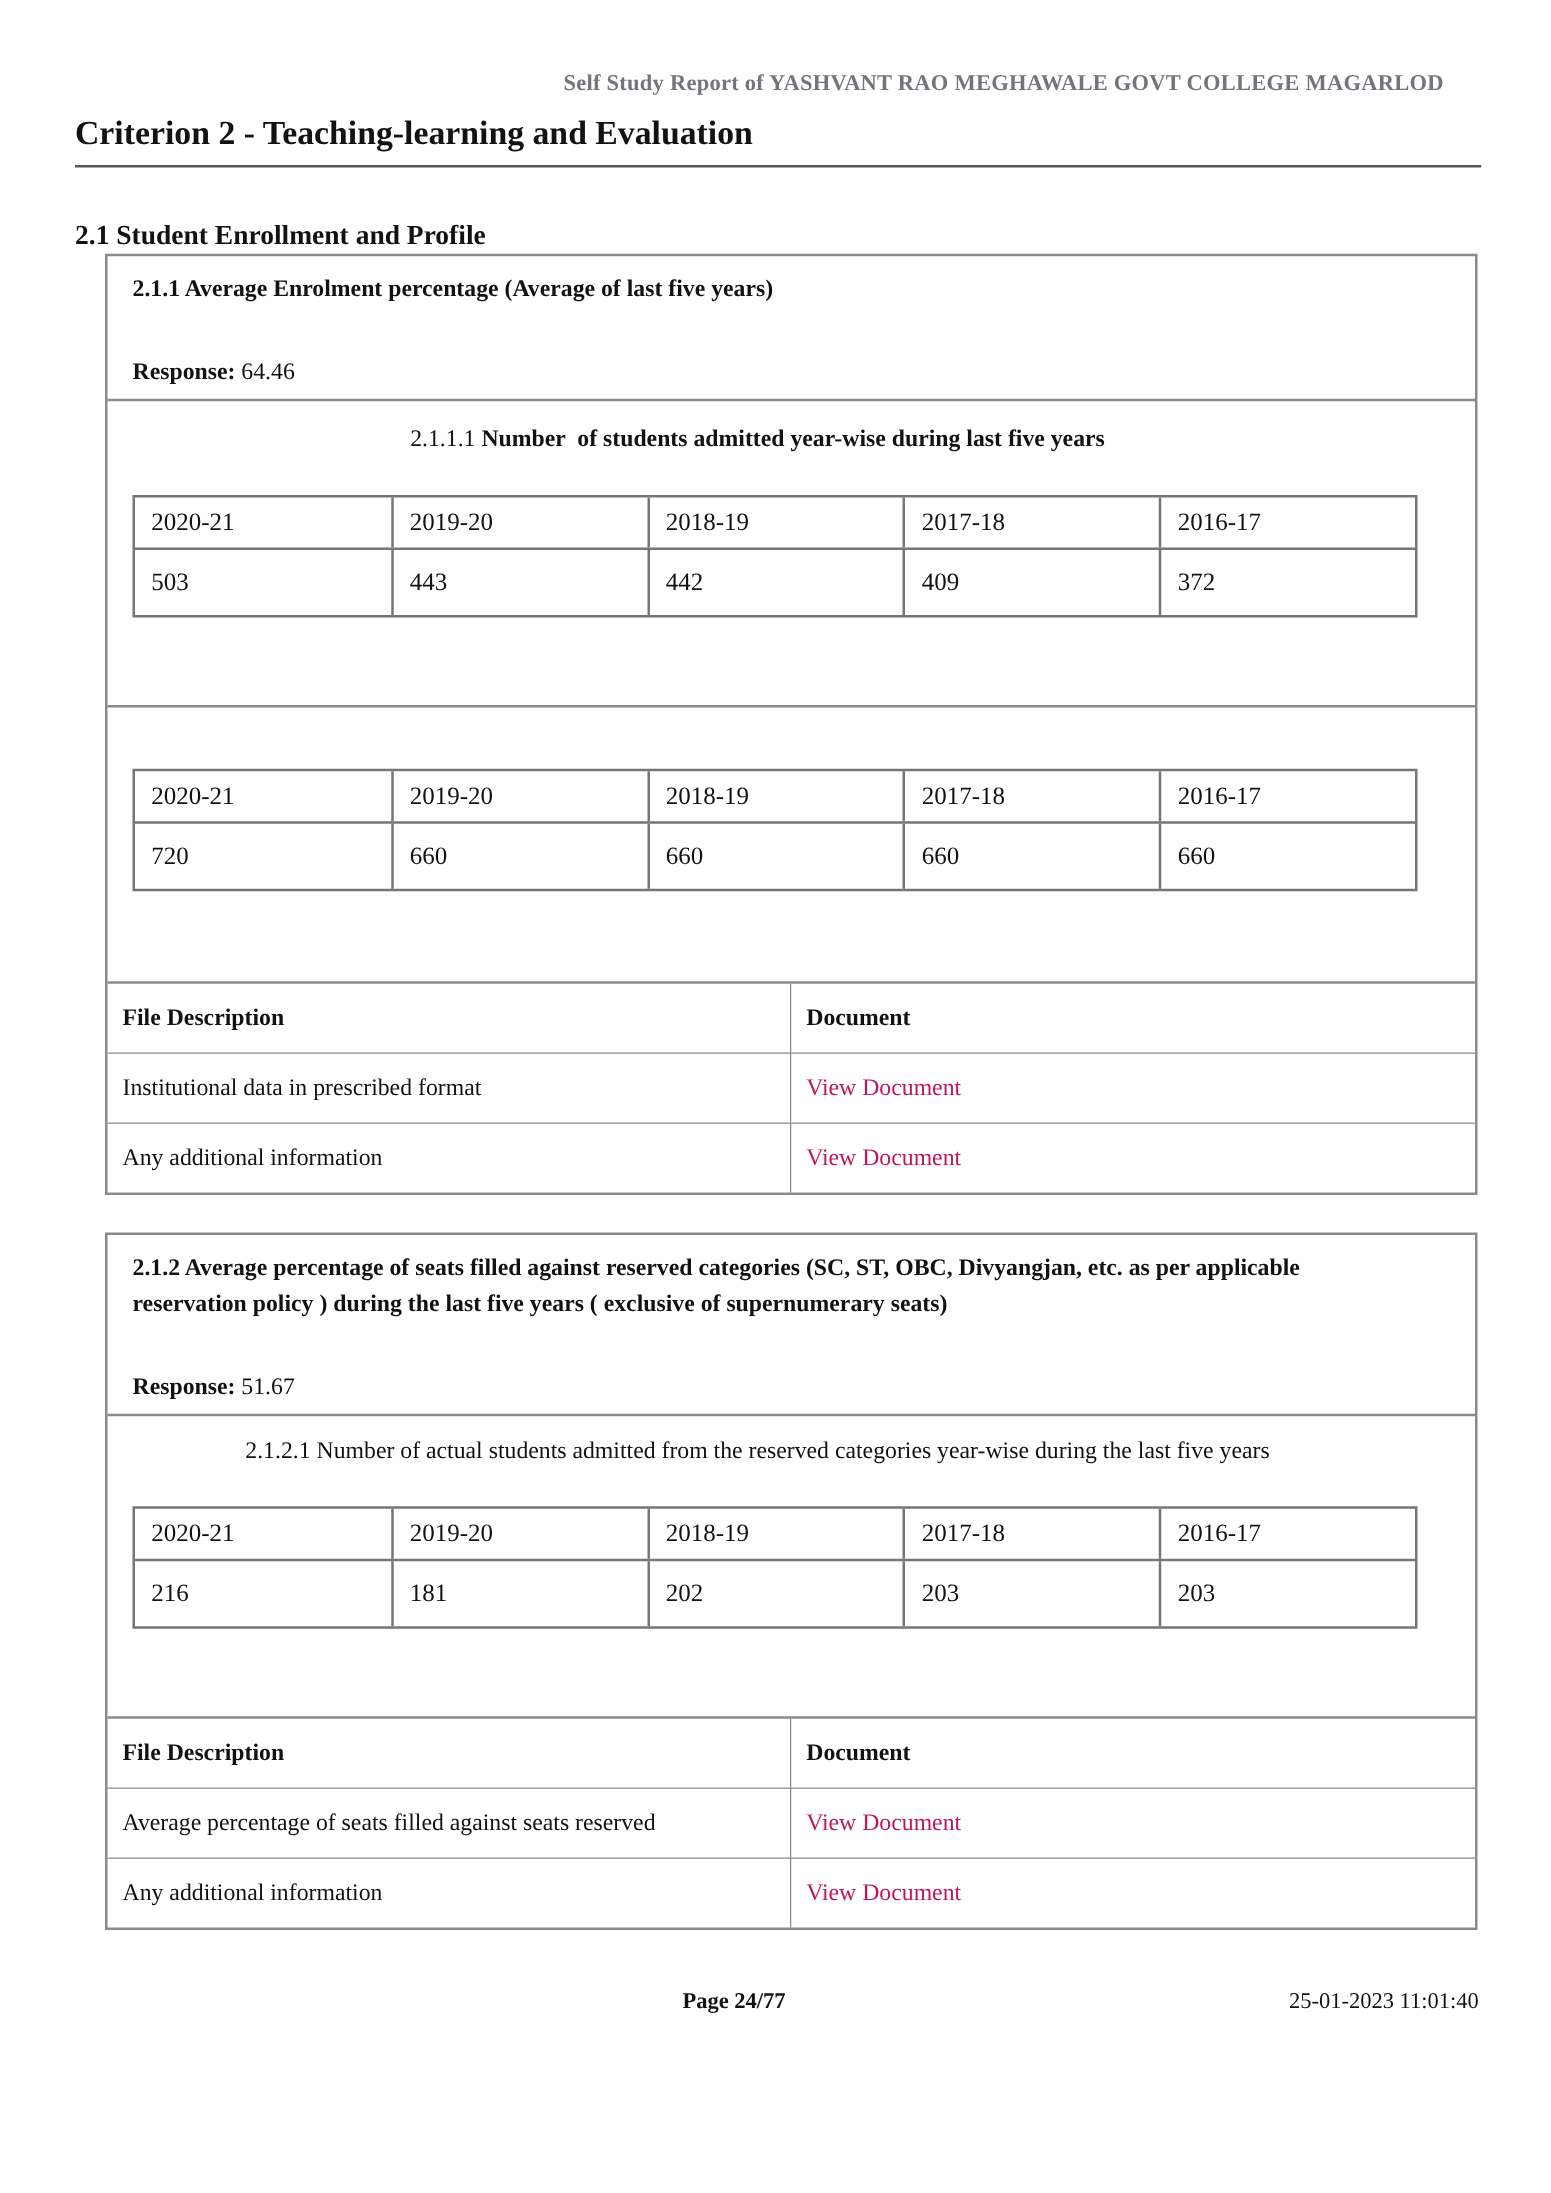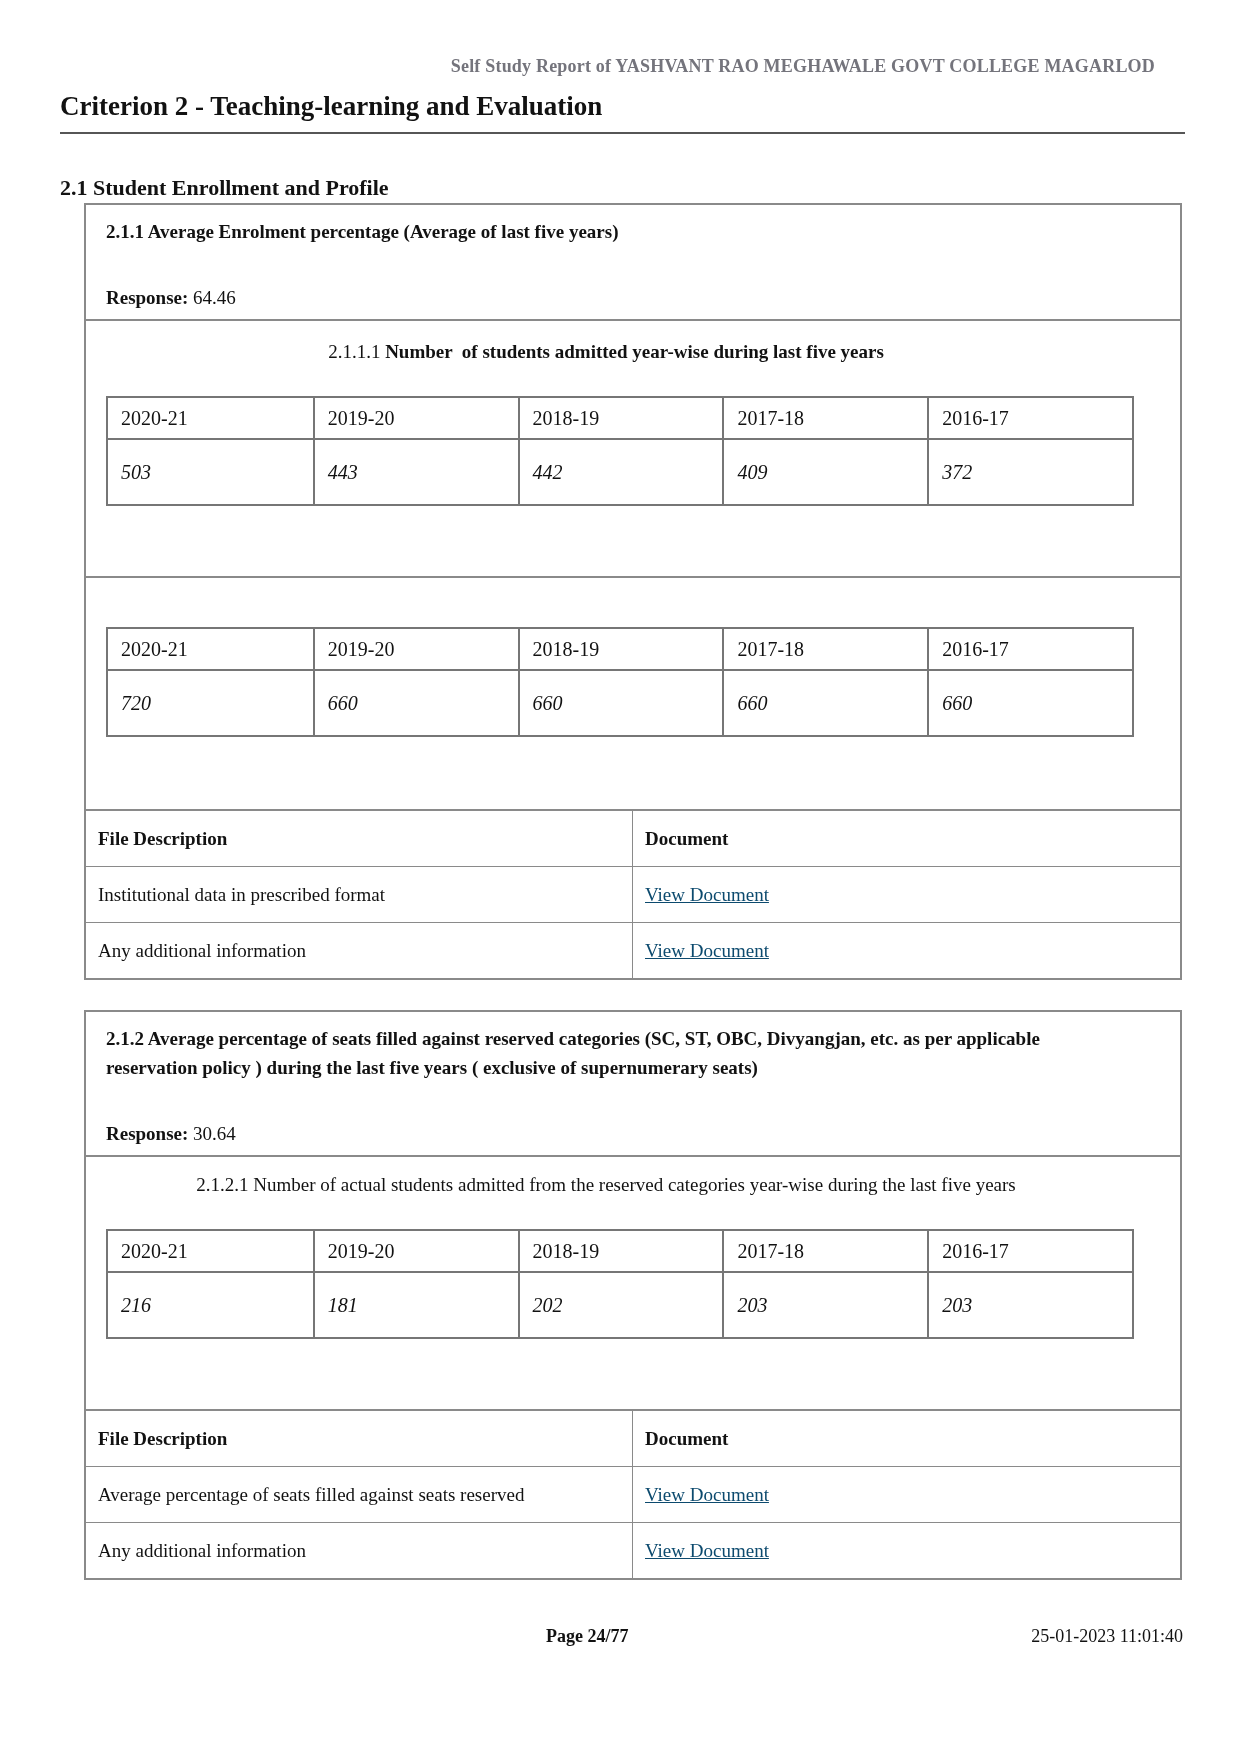--- a/index.html
+++ b/index.html
@@ -71,33 +71,33 @@
 
   
   .ytable{margin-top:29px;width:1024px;border:2px solid #767676;}
   .yrow{display:grid;grid-template-columns:repeat(5,1fr);}
   .yrow + .yrow{border-top:2px solid #767676;}
   .ycell{
     height:40px;display:flex;align-items:center;
     padding-left:13px;font-size:20px;
   }
   .ycell + .ycell{border-left:2px solid #767676;}
-  .yrow.values .ycell{height:64px;font-style:italic;}
+  .yrow.values .ycell{height:52px;}
 
   
   .ftable{border-top:2px solid #8a8a8a;display:grid;grid-template-columns:547px 1fr;}
   .fcell{
     padding:14px 14px 13px 12px;
     font-size:19px;line-height:28px;
     border-top:1px solid #8a8a8a;
   }
   .fcell.c1{border-right:1px solid #8a8a8a;}
   .fcell.r0{border-top:none;font-weight:bold;}
   .fcell .narrow{display:block;max-width:468px;}
-  a.doc-link{color:#0c4a6e;text-decoration:underline;cursor:pointer;}
+  a.doc-link{color:#be185d;cursor:pointer;}
 
   
   .page-footer{position:relative;height:26px;margin-top:45px;font-size:18px;line-height:22px;}
   .page-num{position:absolute;left:486px;top:0;font-weight:bold;}
   .timestamp{position:absolute;right:2px;top:0;}
 </style>
 </head>
 <body>
 
 <div class="content">
@@ -172,21 +172,21 @@
       </div>
     </div>
   </div>
 
   <div class="metric-box">
 
     <div class="box-head">
       <div class="metric-title">2.1.2 Average percentage of seats filled against reserved categories (SC, ST, OBC, Divyangjan, etc. as per applicable reservation policy ) during the last five years ( exclusive of supernumerary seats)</div>
       <div class="response-line">
         <span class="response-label">Response:</span>
-        <span>30.64</span>
+        <span>51.67</span>
       </div>
     </div>
 
     <div class="subsection" style="padding-top:13px;">
       <div class="sub-heading"><span class="sub-number">2.1.2.1</span><span> </span><span class="sub-label regular">Number of actual students admitted from the reserved categories year-wise during the last five years</span></div>
       <div class="ytable">
         <div class="yrow">
           <div class="ycell">2020-21</div>
           <div class="ycell">2019-20</div>
           <div class="ycell">2018-19</div>

